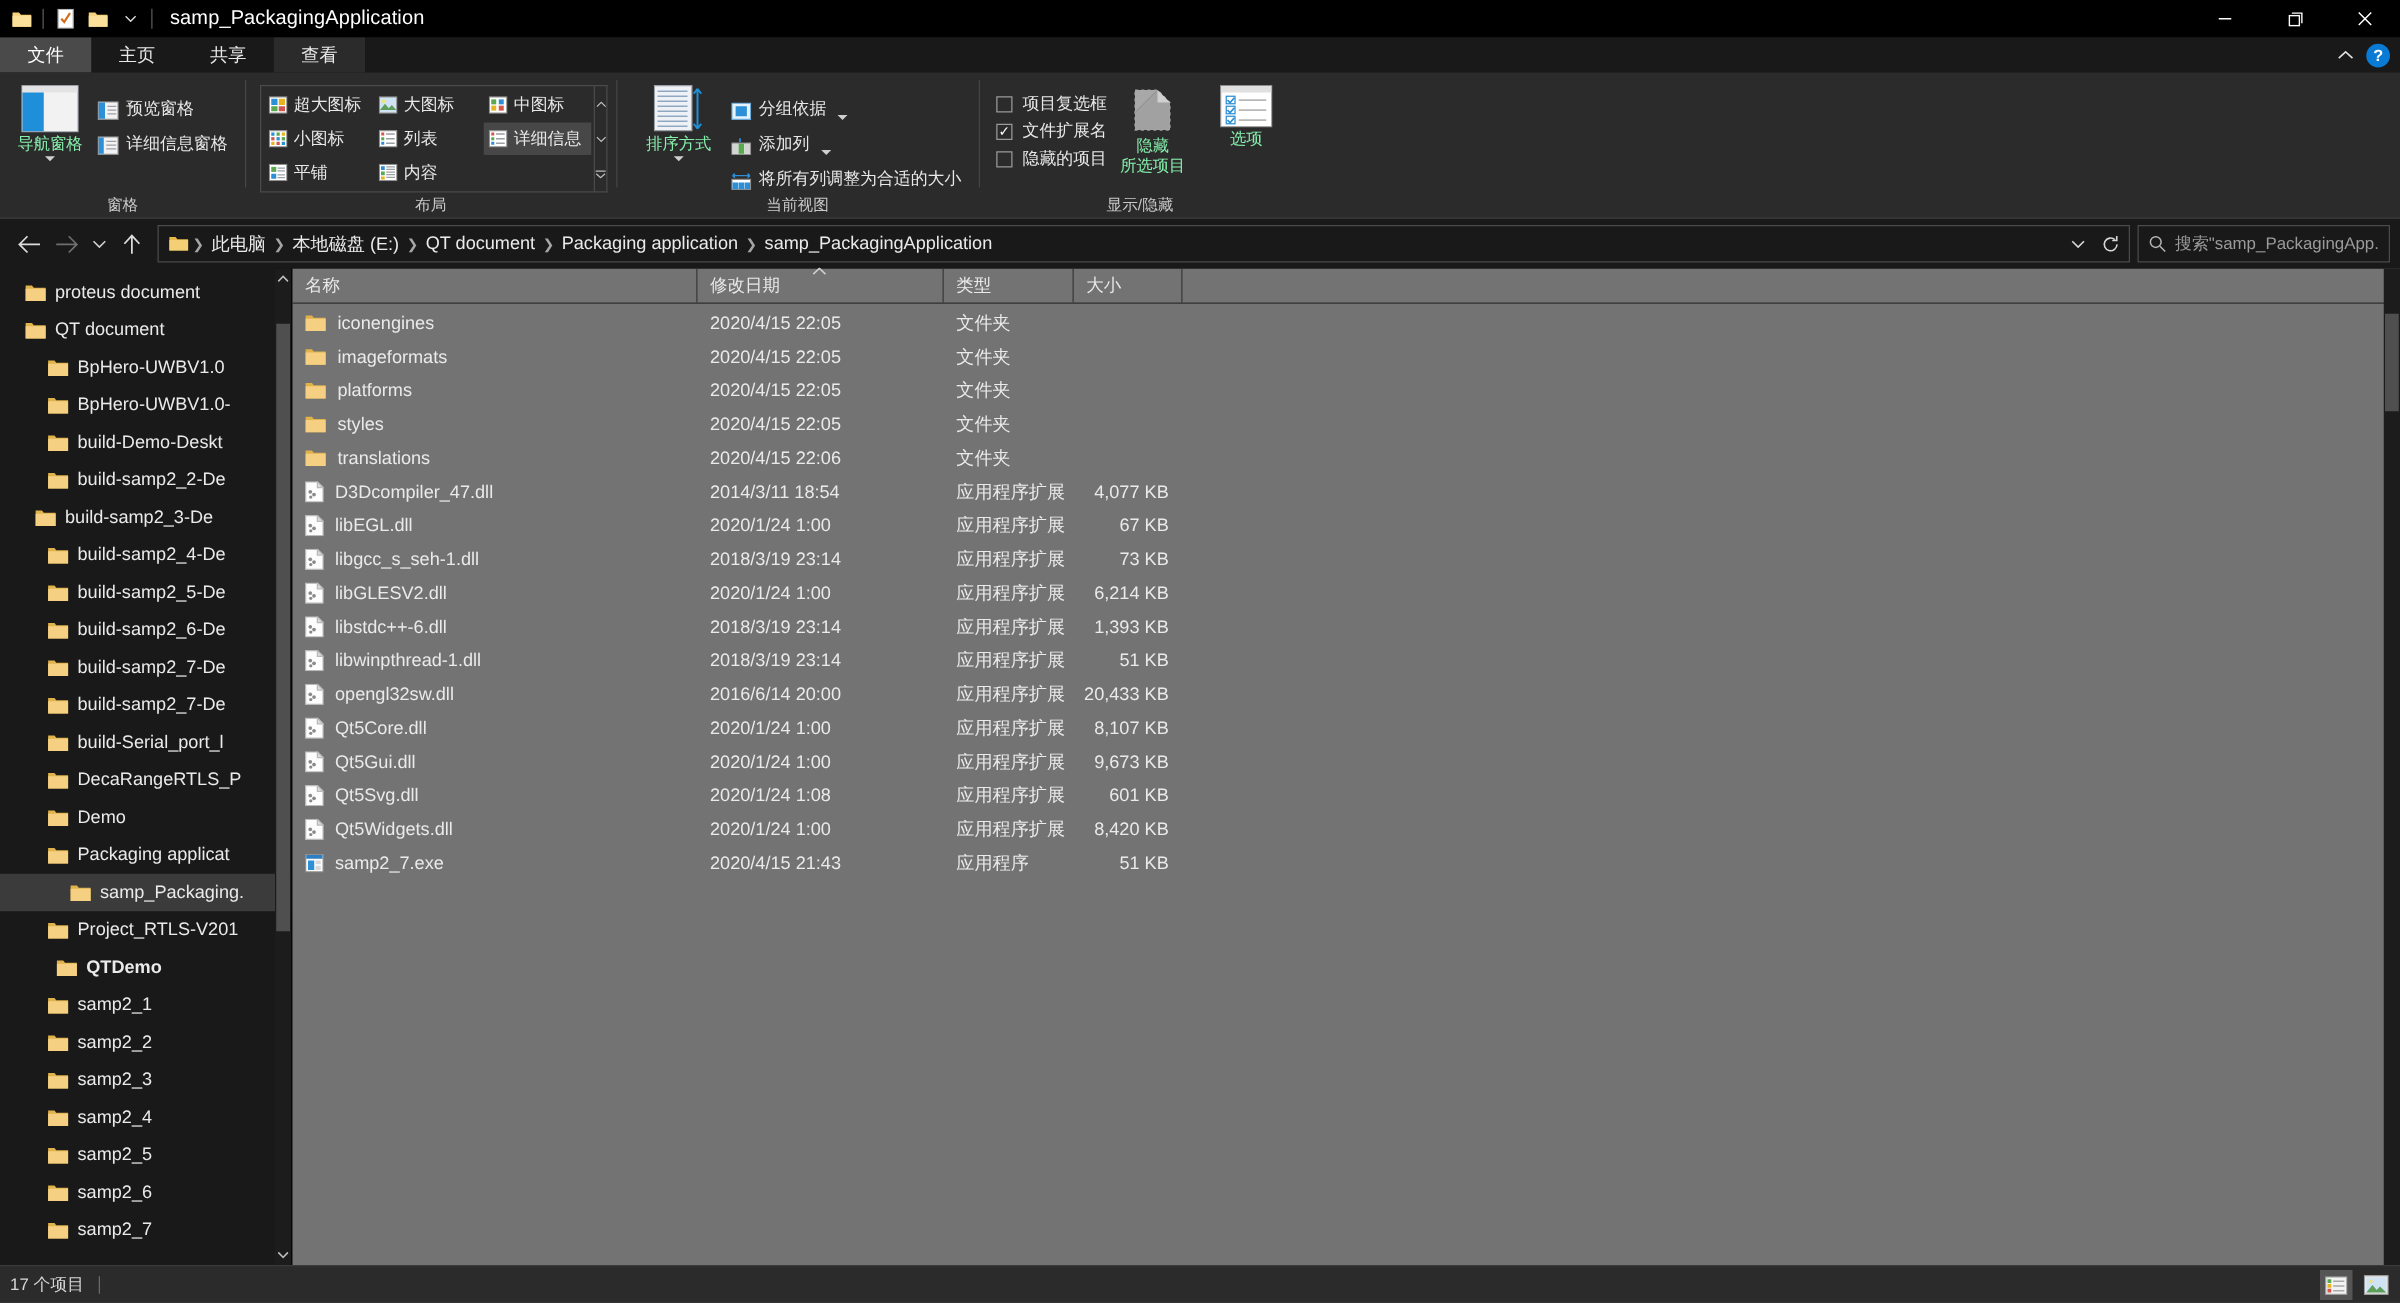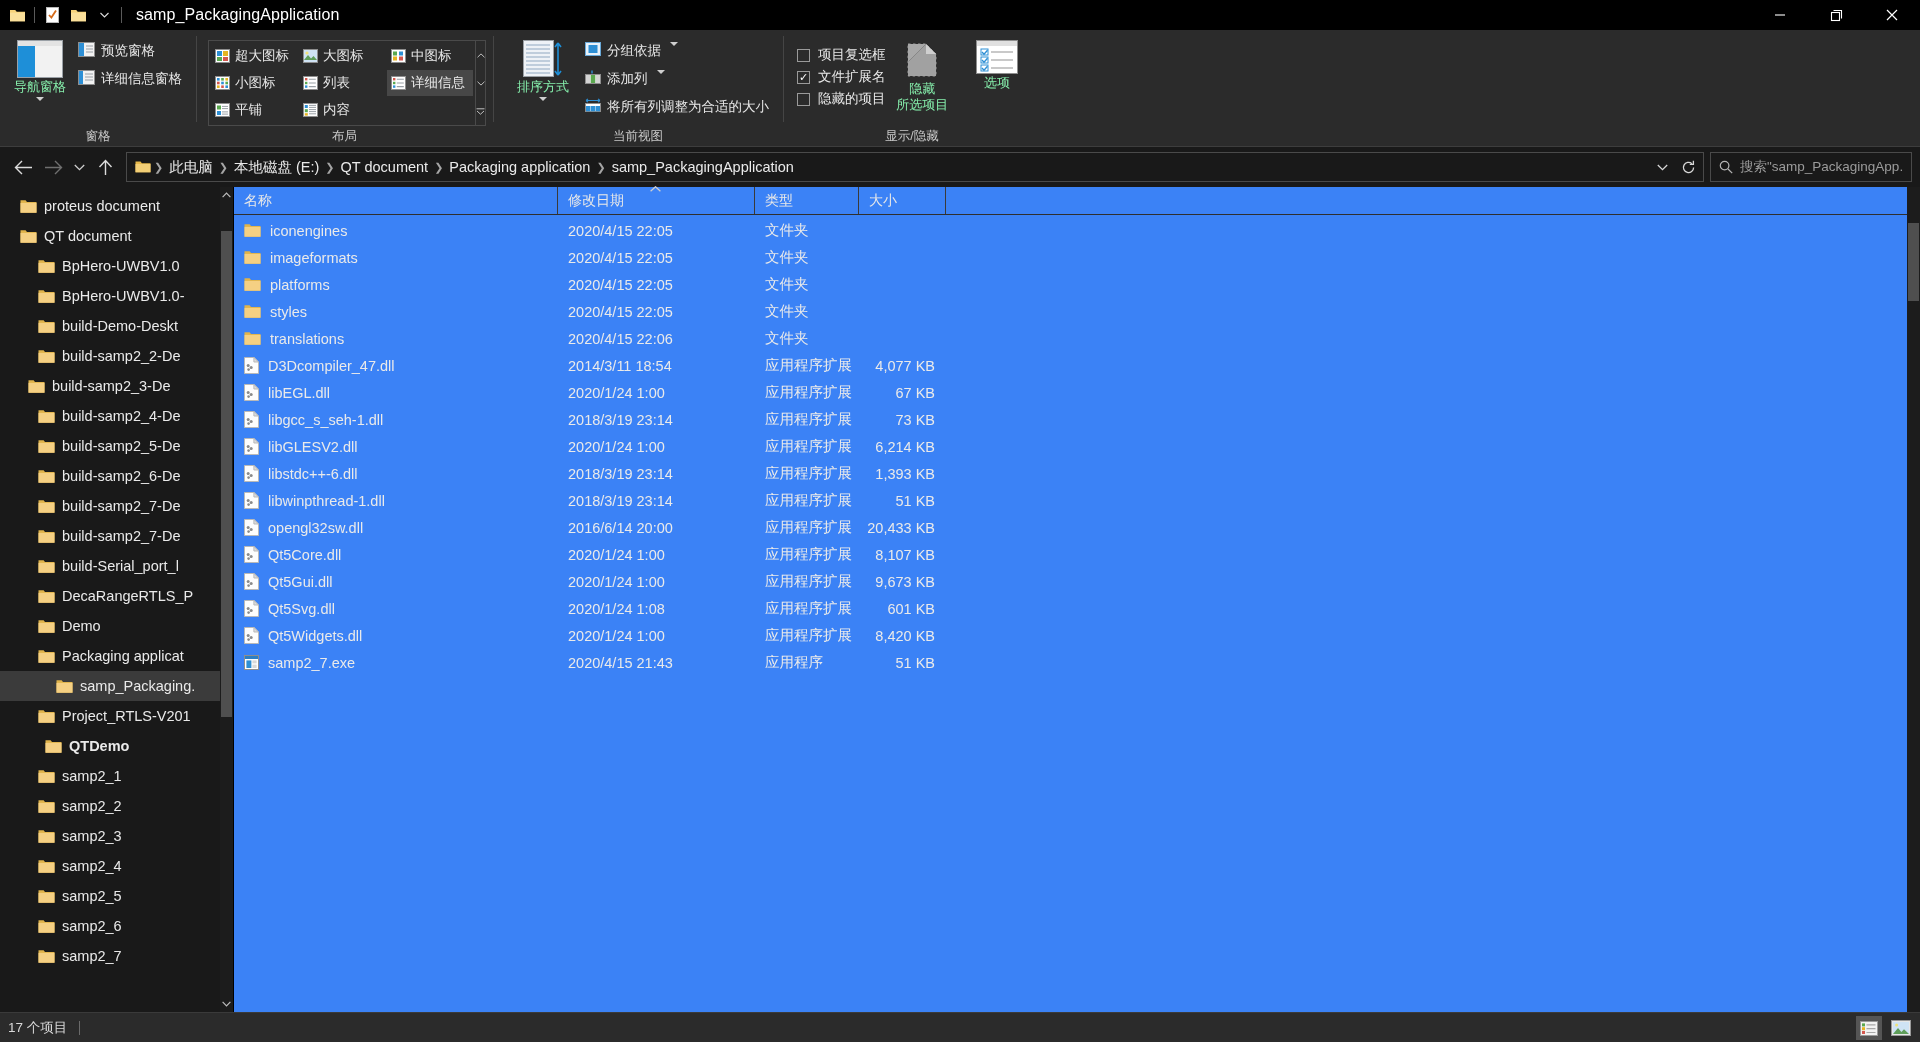--- a/index.html
+++ b/index.html
@@ -70,21 +70,21 @@
   .bigbtn {
     width: 76px; display: flex; flex-direction: column; align-items: center;
     padding-top: 4px; gap: 2px;
   }
   .bigbtn .lbl { font-size: 13px; color: #86efac; text-align: center; line-height: 14px; white-space: nowrap; }
   .caret-dn { width: 0; height: 0; border-left: 4px solid transparent; border-right: 4px solid transparent; border-top: 4px solid #d0d0d0; margin-top: 1px; }
 
   
   .smallcol { display: flex; flex-direction: column; gap: 2px; padding-top: 6px; }
   .smallbtn {
-    display: flex; align-items: flex-start; gap: 6px; height: 26px; padding: 0 6px;
+    display: flex; align-items: flex-end; gap: 6px; height: 26px; padding: 0 6px;
     font-size: 13.5px; color: #e8e8e8; white-space: nowrap;
   }
   .arrow-s { width: 0; height: 0; border-left: 4px solid transparent; border-right: 4px solid transparent; border-top: 4px solid #cfcfcf; margin-left: 3px; }
 
   
   .gallery-wrap { display: flex; align-items: stretch; }
   .gallery {
     display: grid; grid-template-columns: repeat(3, 86px); grid-auto-rows: 26px;
     gap: 1px 2px; border: 1px solid #4a4a4a; padding: 2px; margin-top: 4px; background:#2b2b2b;
   }
@@ -142,21 +142,21 @@
   .tnode.sel { background: #3b3b3b; }
   .sb-scrollbar {
     position: absolute; right: 0; top: 0; bottom: 0; width: 13px; background: #1c1c1c;
     display: flex; flex-direction: column; align-items: center;
   }
   .sb-arrow { height: 16px; display: flex; align-items: center; justify-content: center; color: #b0b0b0; font-size: 9px; width: 100%; }
   .sb-track { flex: 1; width: 13px; position: relative; }
   .sb-thumb { position: absolute; left: 1px; width: 11px; background: #4f4f4f; }
 
   
-  .filepane { flex: 1; display: flex; flex-direction: column; min-width: 0; background: #3b82f6; position: relative; }
+  .filepane { flex: 1; display: flex; flex-direction: column; min-width: 0; background: #737373; position: relative; }
   .colhead {
     height: 28px; display: flex; align-items: stretch; border-bottom: 1px solid #2f2f2f;
     position: relative; flex: 0 0 28px;
   }
   .colhead .sort-ind {
     position: absolute; left: 416px; top: -1px; color: #cfcfcf; font-size: 10px;
   }
   .col {
     display: flex; align-items: center; font-size: 14px; color: #e8e8e8; padding-left: 10px;
     border-right: 1px solid #3a3a3a; white-space: nowrap;
@@ -242,20 +242,34 @@
           </svg>
       </div>
       <div class="wc">
         <svg width="12" height="12" viewBox="0 0 12 12">
             <path d="M1 1l10 10M11 1L1 11" stroke="#ffffff" stroke-width="1.2"></path>
           </svg>
       </div>
     </div>
   </div>
 
+  <div class="tabbar">
+    <div class="tab file">文件</div>
+    <div class="tab">主页</div>
+    <div class="tab">共享</div>
+    <div class="tab active">查看</div>
+    <div class="tabbar-right">
+      <div>
+        <svg width="13" height="8" viewBox="0 0 13 8">
+            <path d="M1 6.5l5.5-5 5.5 5" stroke="#e0e0e0" fill="none" stroke-width="1.3"></path>
+          </svg>
+      </div>
+      <div class="help-circle">?</div>
+    </div>
+  </div>
 
   <div class="ribbon">
 
     <div class="rgroup" style="width:196px;">
       <div class="rgroup-body">
         <div class="bigbtn">
           <span class="ico">
             <svg width="46" height="38" viewBox="0 0 46 38">
                 <rect x="0.5" y="0.5" width="45" height="37" fill="#f2f2f2" stroke="#9aa0a6"></rect>
                 <rect x="1" y="1" width="44" height="5" fill="#e3e3e3"></rect>

